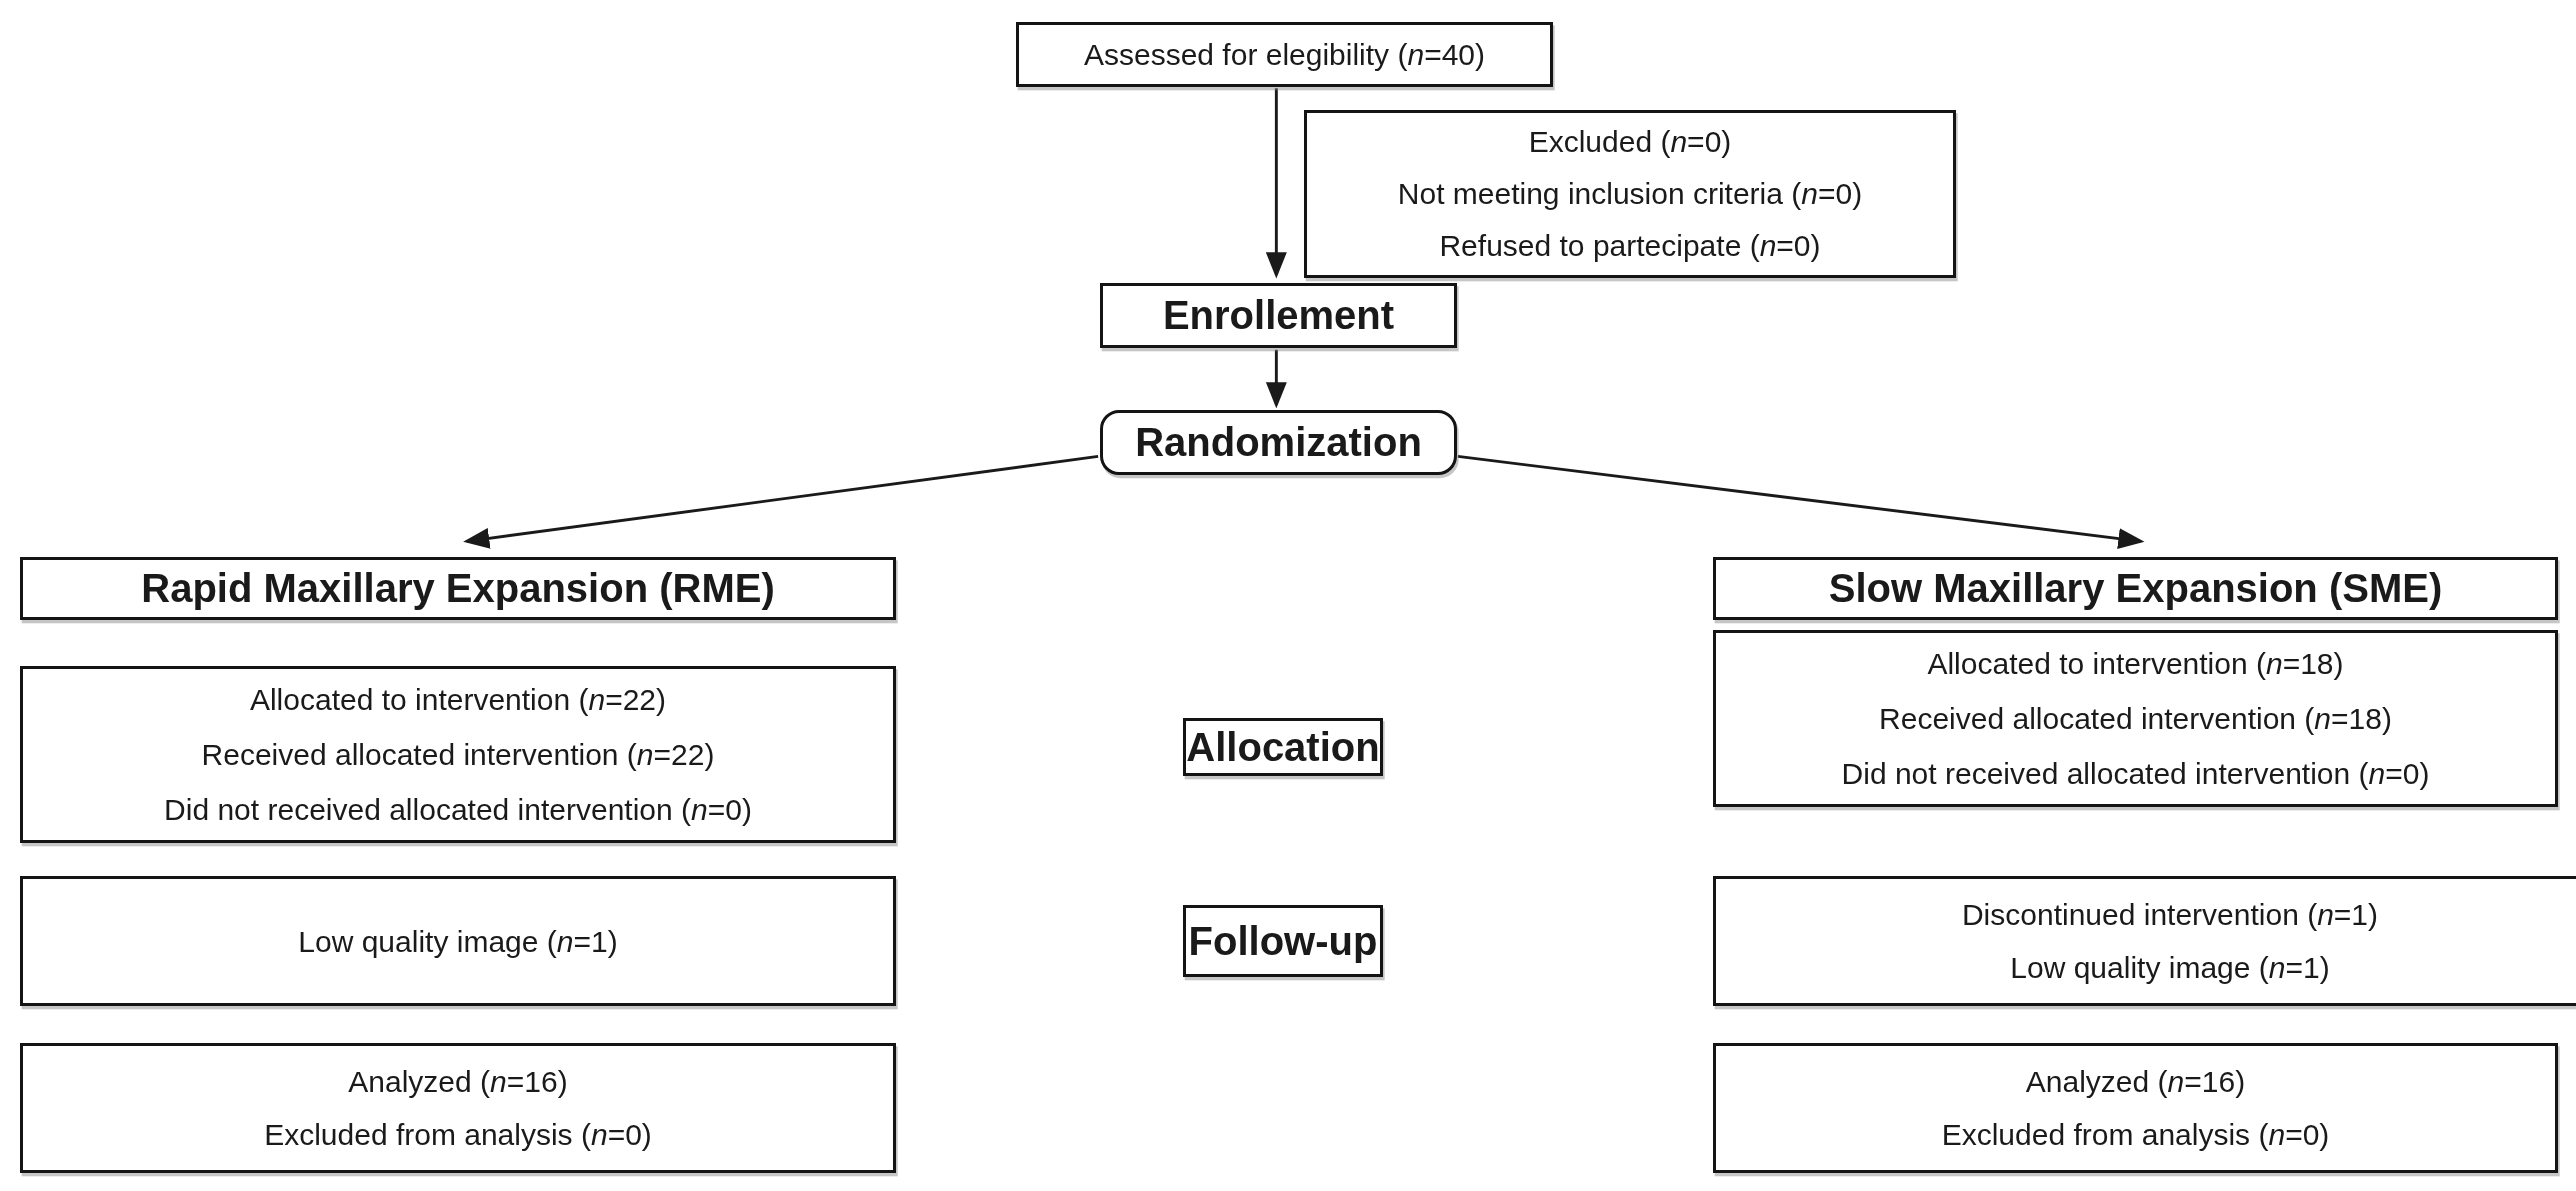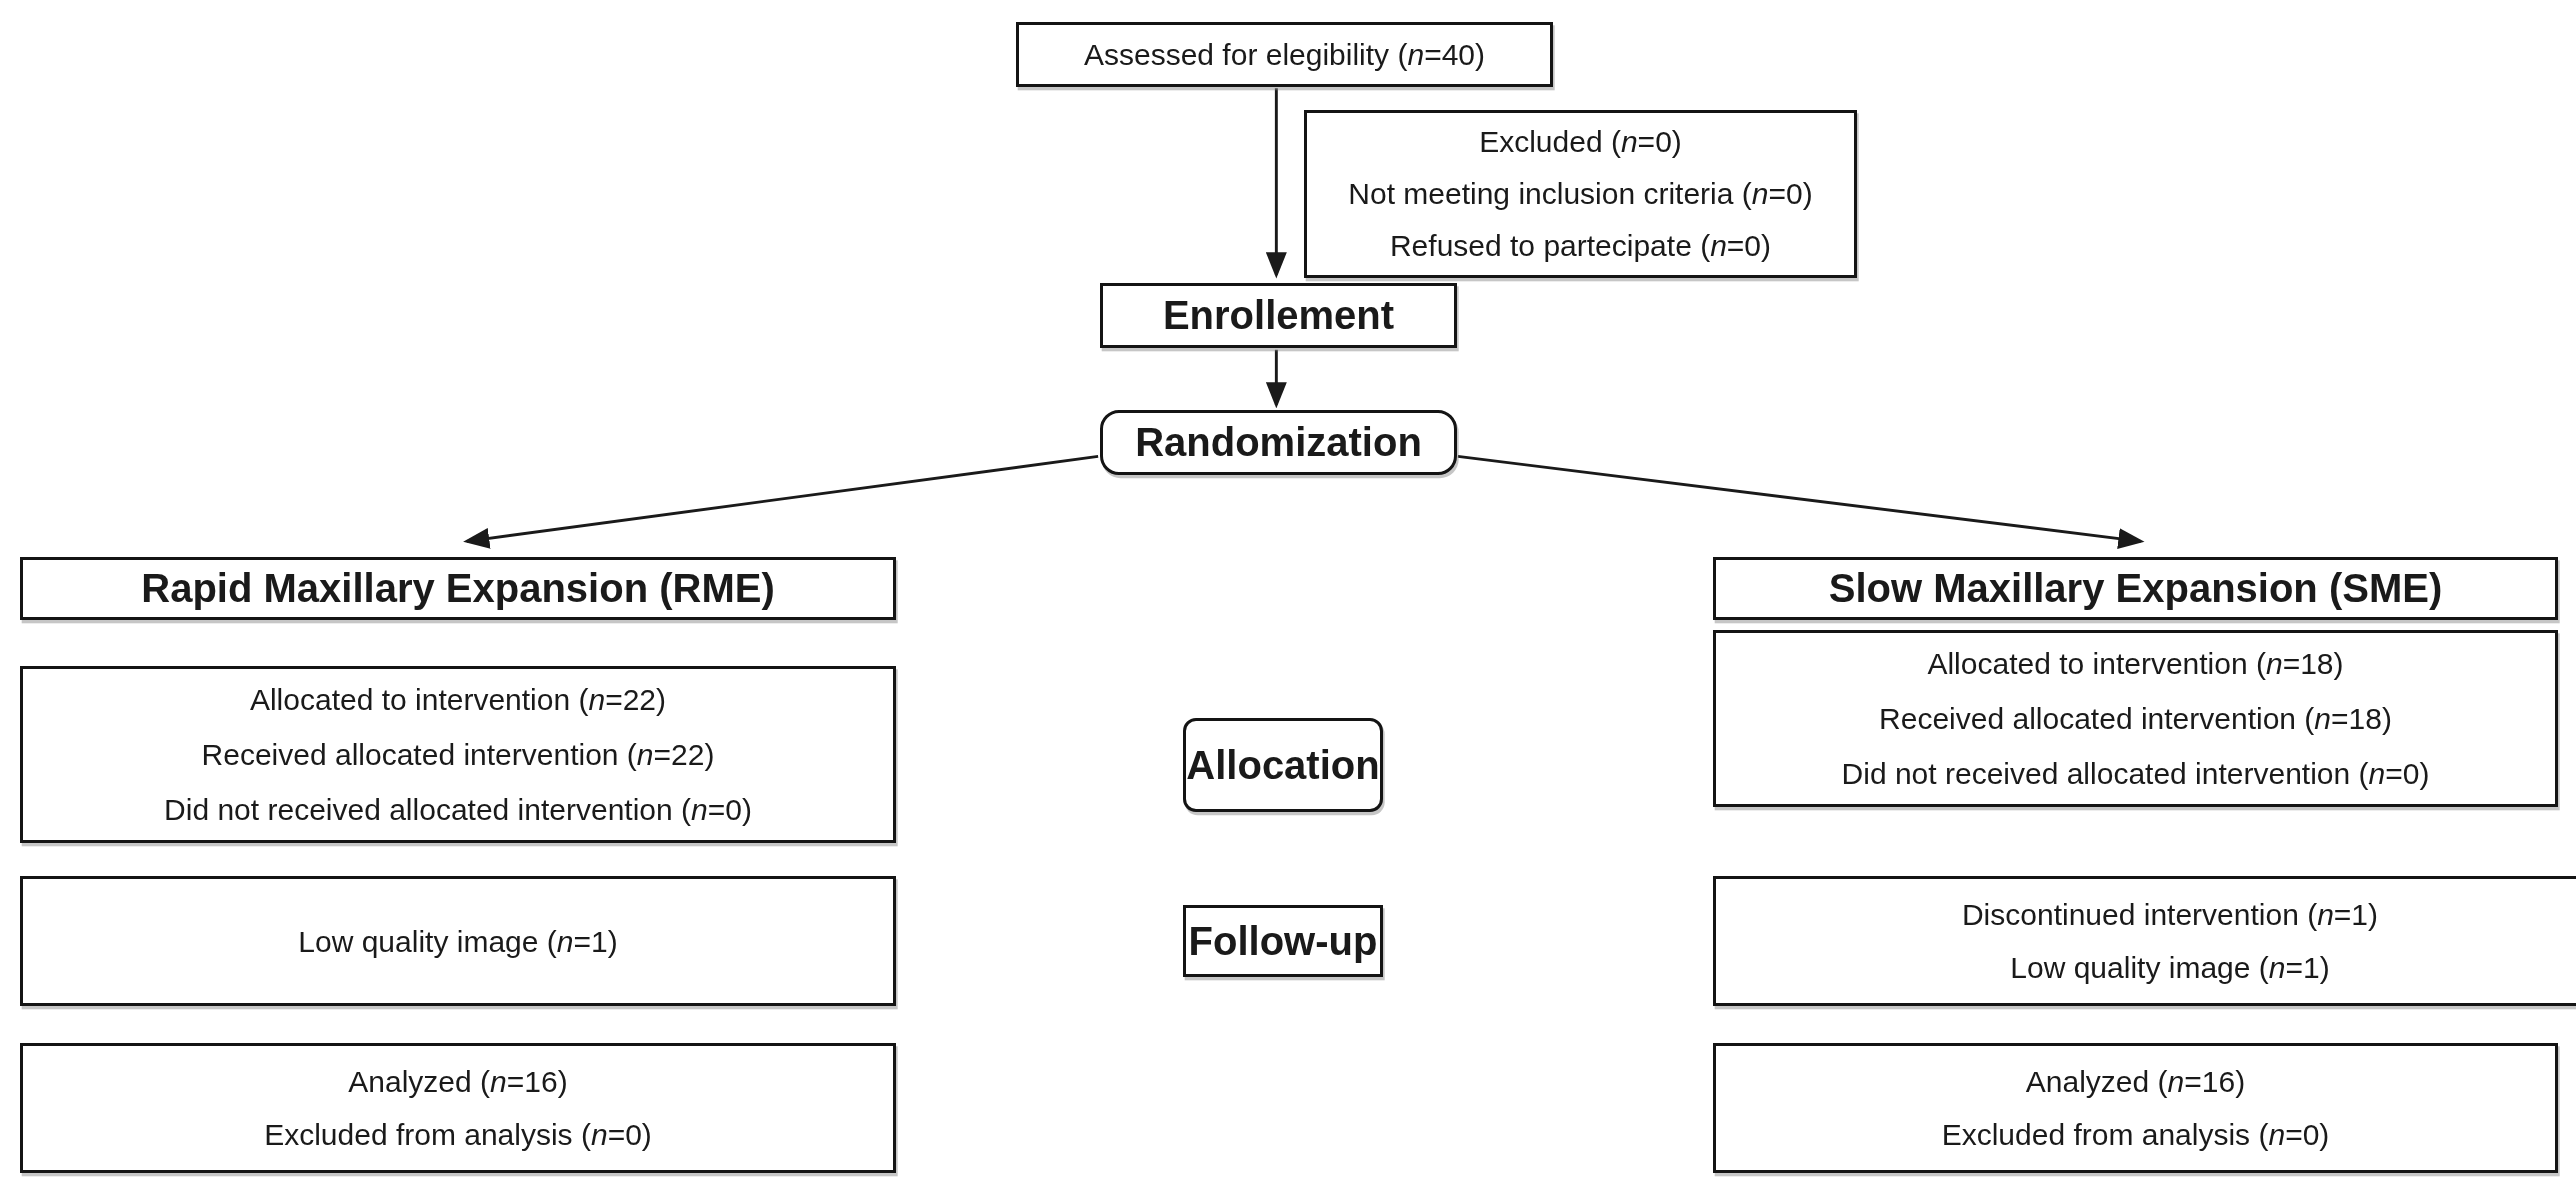--- a/index.html
+++ b/index.html
@@ -28,30 +28,30 @@
     text-align:right;
     font-size:30px;
     line-height:53px;
     box-shadow:1.7px 3.3px 0 rgba(128,128,128,.45);
   }
   .box .line{white-space:nowrap;}
   .box.bold{font-weight:bold;font-size:40px;}
   .box i{font-style:italic;}
   
   .assessed     {left:1016px; top:21.7px;   width:537px;  height:65px;}
-  .excluded     {left:1304px; top:110px;  width:553px;  height:168px; line-height:52px;}
+  .excluded     {left:1304px; top:110px;  width:652px;  height:168px; line-height:52px;}
   .enrollement  {left:1100px; top:283px;  width:357px;  height:65px;}
   .randomization{left:1100px; top:410px;  width:357px;  height:65px;border-radius:19px;}
   
   .rme-header   {left:20px;   top:557px;  width:876px; height:63px;}
   .sme-header   {left:1713px; top:557px;  width:845px; height:63px;}
   
   .rme-allocation{left:20px;  top:666px;  width:876px; height:177px; line-height:55px;}
   .sme-allocation{left:1713px;top:630px;  width:845px; height:177px; line-height:55px;}
-  .allocation-label{left:1183px; top:718px; width:200px; height:94px;border-radius:13px;}
+  .allocation-label{left:1183px; top:718px; width:200px; height:58px;}
   
   .rme-followup {left:20px;   top:876px; width:876px; height:130px;}
   .sme-followup {left:1713px; top:876px; width:914px; height:130px;}
   .followup-label{left:1183px; top:905px; width:200px; height:72px;}
   
   .rme-analysis {left:20px;   top:1043px; width:876px; height:130px;}
   .sme-analysis {left:1713px; top:1043px; width:845px; height:130px;}
   .analysis-label{left:1183px; top:1073px; width:200px; height:70px;}
 
   .connectors{

